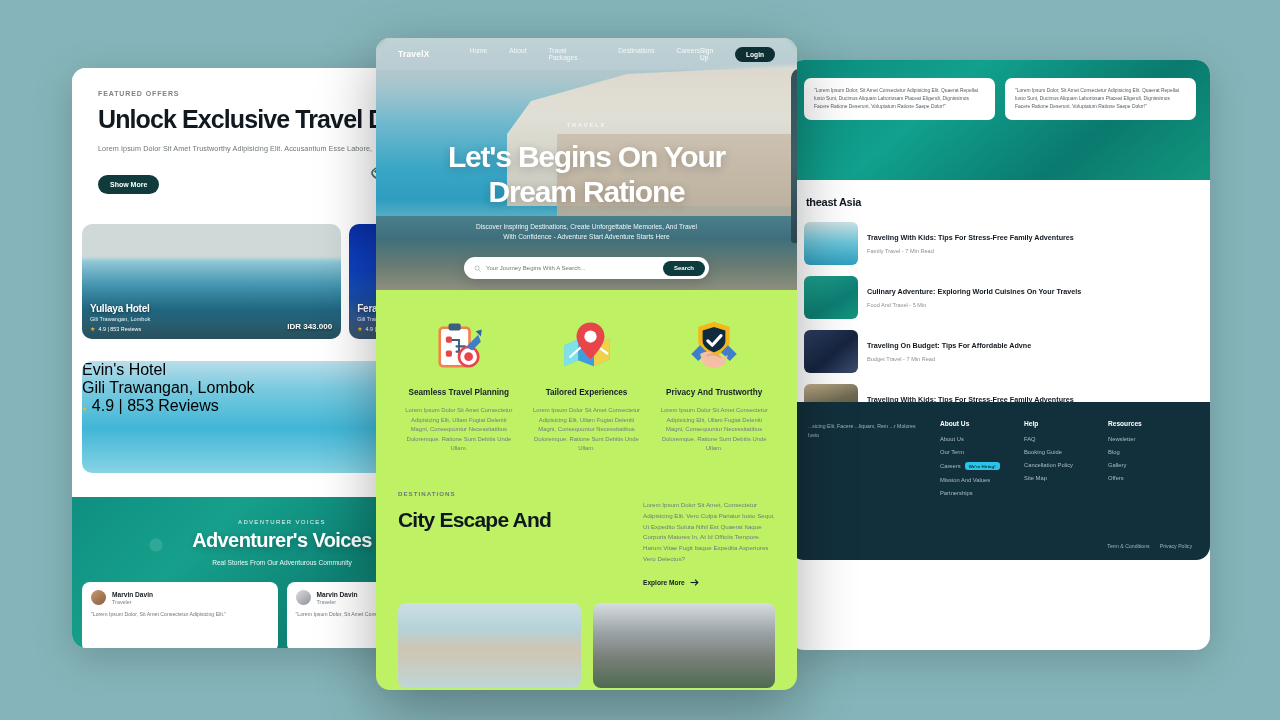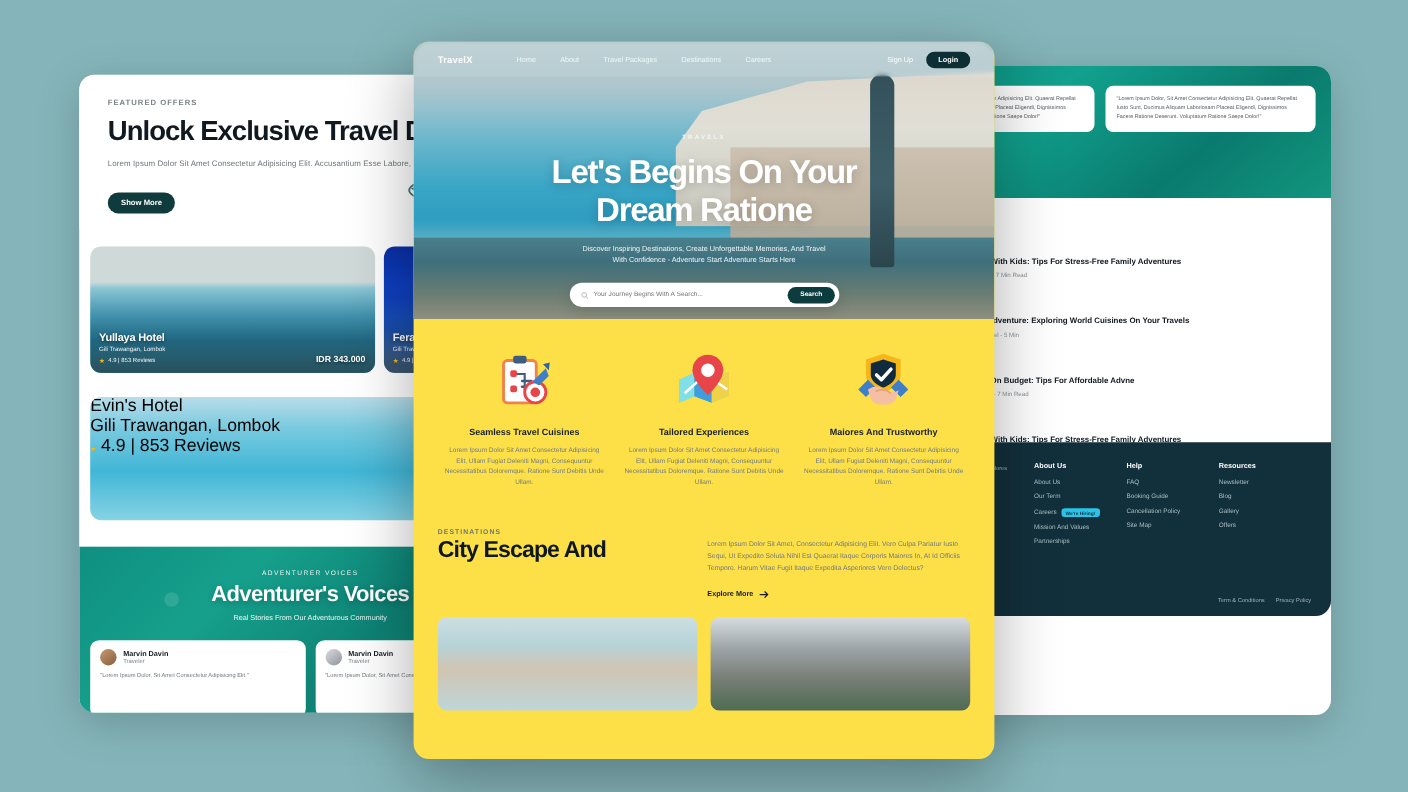--- a/index.html
+++ b/index.html
@@ -102,23 +102,23 @@
   }
   .fcol-lead { width:118px; font-size:5.2px; line-height:1.7; color:#9fb2b9; padding-top:2px;}
   .fcol { min-width:70px; }
   .fh { font-size:6.6px; font-weight:700; color:#fff; margin-bottom:9px; }
   .fl { font-size:5.8px; color:#a9bcc3; margin-bottom:7px; display:flex; align-items:center; gap:4px; }
   .hiring { background:#2bc4e8; color:#06303c; font-size:4.4px; font-weight:700; padding:1.5px 4px; border-radius:3px; }
   .fbottom { position:absolute; right:18px; bottom:11px; display:flex; gap:10px; font-size:5.2px; color:#9fb2b9; }
 
   
   #center-window {
-    left: 376px; top: 38px; width: 528px; height: 652px;
+    left: 376px; top: 38px; width: 421px; height: 652px;
     border-radius: 14px; box-shadow: 0 18px 60px rgba(0,0,0,.33);
-    background:#fde047; overflow:hidden;
+    background:#bef264; overflow:hidden;
   }
   .c-hero {
     height: 252px; position: relative; overflow:hidden;
     background:
       linear-gradient(to bottom,#b9cdd2 0%,#aec6cc 16%,#9cc3ce 22%,#6fb8cd 34%,#3aa6c6 52%,#2e9dc0 64%,#7ec0c9 78%,#a9b7b0 100%);
   }
   .hero-build {
     position:absolute; right:-10px; top:18px; width: 300px; height: 150px;
     background: linear-gradient(to bottom,#ded7cb 0%,#e8e2d6 40%,#d3cabb 100%);
     opacity:.93;
@@ -165,38 +165,38 @@
 
   .c-features { display:flex; padding: 26px 22px 0; gap: 6px; }
   .feat { flex:1; text-align:center; padding: 0 6px; }
   .feat .ficon { height: 62px; display:flex; align-items:center; justify-content:center; }
   .feat .ftitle { font-size:8.2px; font-weight:700; color:#15202a; margin-top: 10px; }
   .feat .ftext { font-size:5.9px; color:#737b81; line-height:1.62; margin-top:9px; }
 
   .c-dest { padding: 36px 22px 0; display:flex; gap: 20px; }
   .dleft { width: 225px; }
   .d-eyebrow { font-size:6.2px; letter-spacing:1px; color:#6e767b; font-weight:700; }
-  .d-title { font-size:21px; font-weight:800; color:#0f1820; letter-spacing:-.8px; line-height:1.25; }
+  .d-title { font-size:21px; font-weight:800; color:#0f1820; letter-spacing:-.8px; line-height:1.25; margin-top:10px; }
   .dright { flex:1; padding-top: 10px; }
   .d-text { font-size:6.2px; color:#707880; line-height:1.75; }
   .d-link { font-size:6.6px; font-weight:700; color:#141c24; margin-top:13px; display:flex; align-items:center; gap:5px; }
   .c-gallery { display:flex; gap:12px; padding: 16px 22px 0; }
   .gimg { flex:1; height: 85px; border-radius: 8px; }
   .g1 { background: linear-gradient(to bottom,#ccdfe3 0%,#b6d3d8 30%,#cfc5b2 55%,#bfd6d8 100%); }
   .g2 { background: linear-gradient(to bottom,#d7dde0 0%,#9ba2a6 35%,#787f77 65%,#4e6b52 100%); }
 </style>
 </head>
 <body>
 
 <div class="win" id="left-window">
 
   <div class="l-hero">
     <div class="l-eyebrow">FEATURED OFFERS</div>
     <div class="l-title">Unlock Exclusive Travel Deals</div>
-    <div class="l-sub">Lorem Ipsum Dolor Sit Amet Consectetur Adipisicing Elit. Accusantium Esse Labore,</div>
+    <div class="l-sub">Lorem Ipsum Dolor Sit Amet Trustworthy Adipisicing Elit. Accusantium Esse Labore,</div>
     <div class="l-btn">Show More</div>
     <svg class="plane" viewBox="0 0 200 80">
       <ellipse cx="120" cy="44" rx="72" ry="17" fill="none" stroke="#1b5e59" stroke-width="2.2"></ellipse>
       <path d="M52 42 Q70 32 104 34 L150 36 Q178 38 190 44 Q176 50 150 52 L100 54 Q68 54 52 42Z" fill="#fff" stroke="#1b5e59" stroke-width="2"></path>
       <path d="M98 36 L122 22 L134 23 L120 36Z" fill="#1b5e59"></path>
       <path d="M56 42 L78 42" stroke="#1b5e59" stroke-width="2"></path>
     </svg>
   </div>
 
   <div class="l-cards">
@@ -407,21 +407,21 @@
           <rect x="17" y="36" width="7" height="7" rx="2" fill="#e8454a"></rect>
           <path d="M24 24 H32 V40 H31" stroke="#3f5d7d" stroke-width="2.2" fill="none"></path>
           <rect x="28" y="30" width="12" height="2.6" rx="1.3" fill="#3f5d7d"></rect>
           <rect x="28" y="36" width="12" height="2.6" rx="1.3" fill="#3f5d7d"></rect>
           <circle cx="43" cy="43" r="11" fill="#fff" stroke="#e8454a" stroke-width="3"></circle>
           <circle cx="43" cy="43" r="5" fill="#e8454a"></circle>
           <path d="M40 32 L54 18 L57 26 L47 36Z" fill="#3f7ec9"></path>
           <path d="M51 14 L58 12 L57 20Z" fill="#2f64ad"></path>
         </svg>
       </div>
-      <div class="ftitle">Seamless Travel Cuisines</div>
+      <div class="ftitle">Seamless Travel Planning</div>
       <div class="ftext">Lorem Ipsum Dolor Sit Amet Consectetur Adipisicing Elit, Ullam Fugiat Deleniti Magni, Consequuntur Necessitatibus Doloremque. Ratione Sunt Debitis Unde Ullam.</div>
     </div>
 
     <div class="feat">
       <div class="ficon">
         <svg width="56" height="56" viewBox="0 0 64 64">
           <path d="M6 30 L22 23 L40 30 L58 22 V46 L40 54 L22 47 L6 54Z" fill="#62d4b2"></path>
           <path d="M6 30 L22 23 V47 L6 54Z" fill="#7fe0ea"></path>
           <path d="M22 23 L40 30 V54 L22 47Z" fill="#3f9ddd"></path>
           <path d="M40 30 L58 22 V46 L40 54Z" fill="#f0d14a"></path>
@@ -439,21 +439,21 @@
         <svg width="56" height="56" viewBox="0 0 64 64">
           <path d="M32 3 L50 9 V25 C50 34 41 40 32 43 C23 40 14 34 14 25 V9Z" fill="#f5b61a"></path>
           <path d="M32 9 L45 13 V25 C45 31 38 36 32 38 C26 36 19 31 19 25 V13Z" fill="#102b3e"></path>
           <path d="M25 25 L30 30 L40 19" stroke="#fff" stroke-width="3.6" fill="none" stroke-linecap="round" stroke-linejoin="round"></path>
           <path d="M6 40 L16 30 L24 38 L14 48Z" fill="#3f7ec9"></path>
           <path d="M58 40 L48 30 L40 38 L50 48Z" fill="#3f7ec9"></path>
           <path d="M16 40 Q25 34 32 40 Q40 46 48 41 L44 52 Q32 60 20 52Z" fill="#f5bfa4"></path>
           <path d="M24 42 Q32 38 40 44" stroke="#e2a487" stroke-width="2" fill="none"></path>
         </svg>
       </div>
-      <div class="ftitle">Maiores And Trustworthy</div>
+      <div class="ftitle">Privacy And Trustworthy</div>
       <div class="ftext">Lorem Ipsum Dolor Sit Amet Consectetur Adipisicing Elit, Ullam Fugiat Deleniti Magni, Consequuntur Necessitatibus Doloremque. Ratione Sunt Debitis Unde Ullam.</div>
     </div>
   </div>
 
   <div class="c-dest">
     <div class="dleft">
       <div class="d-eyebrow">DESTINATIONS</div>
       <div class="d-title">
         <div>City Escape And</div>
       </div>

